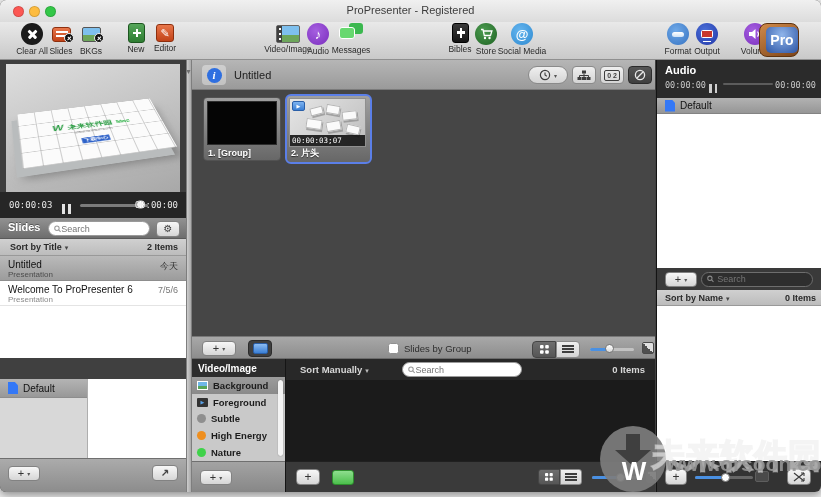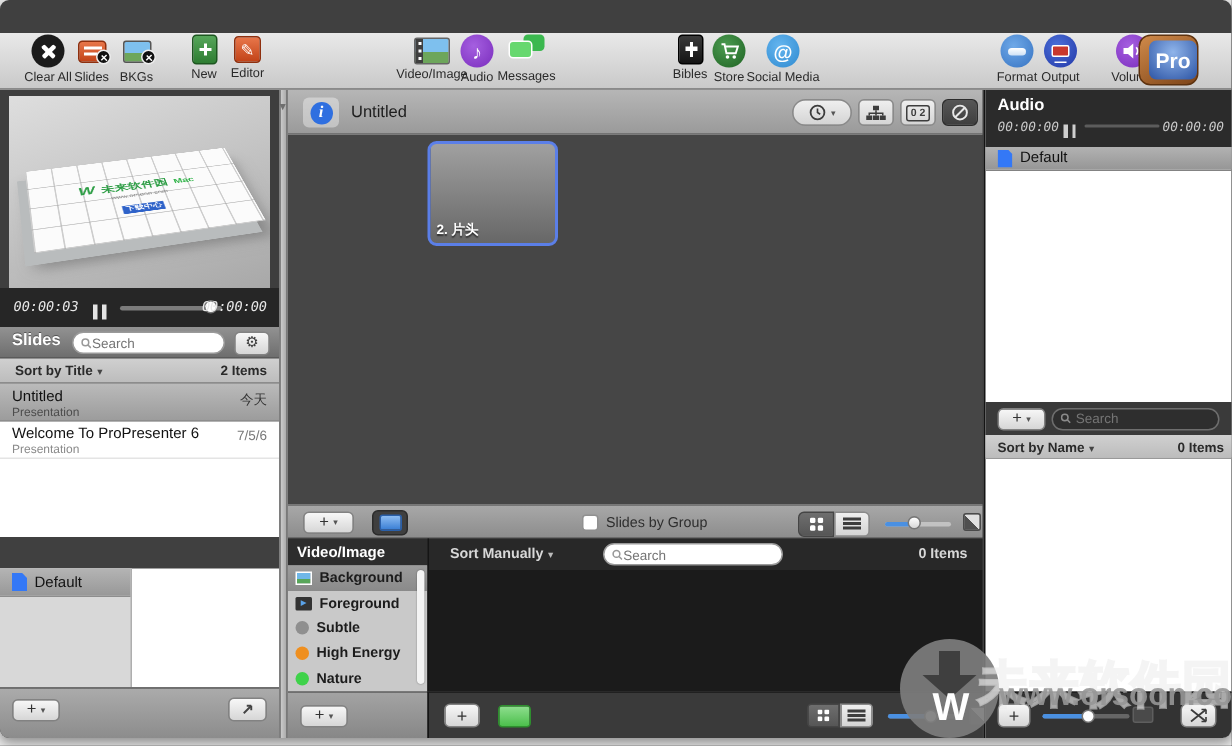--- a/index.html
+++ b/index.html
@@ -1,20 +1,20 @@
 <!DOCTYPE html>
 <html><head>
 <meta charset="utf-8">
 <style>
   * { margin:0; padding:0; box-sizing:border-box; }
   html,body { width:821px; height:497px; background:#ececec; font-family:"Liberation Sans","DejaVu Sans",sans-serif; overflow:hidden; }
   .abs { position:absolute; }
   #window { position:absolute; top:0; left:0; width:821px; height:492px; border-radius:6px; overflow:hidden;
             box-shadow:0 3px 8px rgba(0,0,0,.4); background:#404040; }
-  .mono { font-family:"DejaVu Sans Mono","Liberation Mono",monospace;font-style:italic; }
+  .mono { font-family:"DejaVu Sans Mono","Liberation Mono",monospace; }
 
   
   #titlebar { top:0; left:0; width:821px; height:22px; background:linear-gradient(#f0f0f0,#dcdcdc); }
   .tl { top:6px; width:11px; height:11px; border-radius:50%; border:1px solid rgba(0,0,0,.15); }
   #title-text { top:4px; left:0; width:821px; text-align:center; font-size:11px; color:#3c3c3c; }
   #toolbar { top:22px; left:0; width:821px; height:38px; background:linear-gradient(#e9e9e9,#c9c9c9); border-bottom:1px solid #8f8f8f; }
   .tbtn { position:absolute; top:1px; height:36px; display:flex; flex-direction:column; align-items:center; justify-content:flex-start; cursor:default; }
   .tbtn .lbl { font-size:8.5px; color:#2a2a2a; margin-top:1px; white-space:nowrap; }
   .cir { width:22px; height:22px; border-radius:50%; display:flex; align-items:center; justify-content:center; position:relative; }
   .xbar { position:absolute; width:11px; height:2.5px; background:#fff; border-radius:1px; }
@@ -125,20 +125,26 @@
   #wm-arrow-head { position:absolute; left:15px; top:24px; width:0; height:0; border-left:18px solid transparent; border-right:18px solid transparent; border-top:16px solid #3f3f3f; }
   #wm-w { position:absolute; left:0; top:30px; width:66px; text-align:center; color:#fff; font-weight:bold; font-size:26px; letter-spacing:-2px; }
   #wm-brand { position:absolute; left:652px; top:434px; font-size:33px; font-weight:bold; color:rgba(255,255,255,.2); -webkit-text-stroke:1.5px rgba(235,235,235,.55); letter-spacing:1px; white-space:nowrap; }
   #wm-url { position:absolute; left:666px; top:452px; font-size:21px; font-weight:bold; color:rgba(150,150,150,.9); white-space:nowrap; }
 </style>
 </head>
 <body>
 
 <div id="window">
 
+  <div id="titlebar" class="abs">
+    <div class="abs tl" style="left:13px;background:#fc5753"></div>
+    <div class="abs tl" style="left:29px;background:#fdbc40"></div>
+    <div class="abs tl" style="left:45px;background:#33c748"></div>
+    <div id="title-text" class="abs">ProPresenter - Registered</div>
+  </div>
 
   <div id="toolbar" class="abs">
     <div class="tbtn" style="left:10px;width:44px">
       <div class="cir" style="background:#1b1b1b">
         <div class="xbar" style="transform:rotate(45deg)"></div>
           <div class="xbar" style="transform:rotate(-45deg)"></div>
       </div>
       <span class="lbl">Clear All</span>
     </div>
     <div class="tbtn" style="left:46px;width:30px">
@@ -349,21 +355,37 @@
     </div>
     <div class="hdr-btn" style="left:436px;width:24px;background:linear-gradient(#565656,#3f3f3f);border:1px solid #2c2c2c;border-radius:4px">
       <svg width="12" height="12" viewBox="0 0 12 12">
           <circle cx="6" cy="6" r="4.6" fill="none" stroke="#e8e8e8" stroke-width="1.3"></circle>
           <line x1="2.8" y1="9.2" x2="9.2" y2="2.8" stroke="#e8e8e8" stroke-width="1.3"></line>
         </svg>
     </div>
   </div>
 
   <div id="slides-area" class="abs">
+    <div id="slide1">
+      <div id="slide1-thumb"></div>
+      <span class="slide-label">1. [Group]</span>
+    </div>
     <div id="slide2">
+      <div id="slide2-thumb">
+        <div class="blk" style="left:20px;top:8px;width:13px;height:8px;transform:rotate(-14deg)"></div>
+        <div class="blk" style="left:36px;top:6px;width:14px;height:9px;transform:rotate(10deg)"></div>
+        <div class="blk" style="left:52px;top:12px;width:15px;height:9px;transform:rotate(-6deg)"></div>
+        <div class="blk" style="left:16px;top:20px;width:16px;height:10px;transform:rotate(8deg)"></div>
+        <div class="blk" style="left:36px;top:22px;width:15px;height:10px;transform:rotate(-10deg)"></div>
+        <div class="blk" style="left:56px;top:26px;width:14px;height:9px;transform:rotate(14deg)"></div>
+        <div id="clip-badge">
+            <span>▶</span>
+          </div>
+        <div id="slide2-tc" class="mono">00:00:03;07</div>
+      </div>
       <span class="slide-label">2. 片头</span>
     </div>
   </div>
 
   <div id="slides-toolbar" class="abs">
     <div class="abs btn-light" style="left:10px;top:4px;width:34px;height:15px;gap:3px">
       <span style="font-size:11px;line-height:11px">+</span>
       <span style="font-size:6px;color:#555">▾</span>
     </div>
     <div id="theme-btn">

